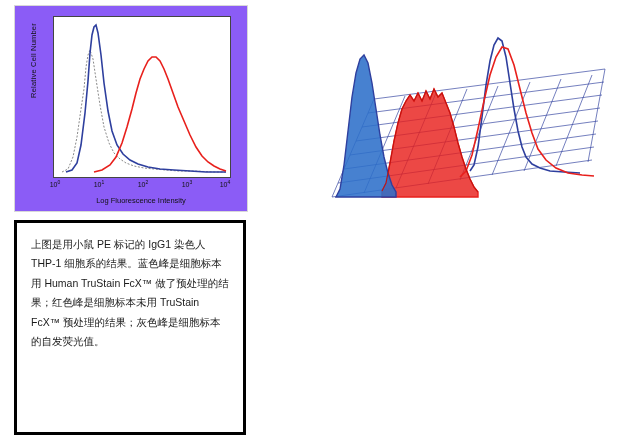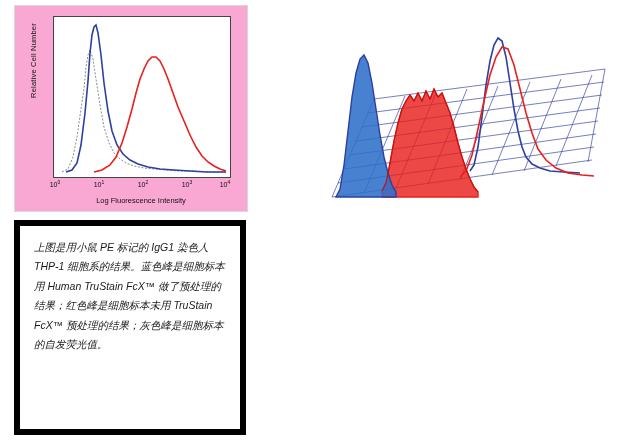--- a/index.html
+++ b/index.html
@@ -21,21 +21,21 @@
     height: 442px;
   }
 
   
   .left-figure {
     position: absolute;
     left: 14px;
     top: 5px;
     width: 232px;
     height: 205px;
-    background: #f9a8d4;
+    background: #8b5cf6;
     border: 1px solid #d8d8d8;
   }
   .histo-plot {
     position: absolute;
     left: 38px;
     top: 10px;
     width: 176px;
     height: 160px;
     background: #ffffff;
     border: 1px solid #444444;
@@ -86,28 +86,27 @@
     left: 274px;
     top: 5px;
     width: 334px;
     height: 205px;
     background: #ffffff;
   }
 
   
   .caption {
     position: absolute;
-    border: 6px solid #000000;
+    border: 3px solid #000000;
     background: #ffffff;
     box-sizing: border-box;
     padding: 12px 14px 10px 14px;
     font-size: 10.5px;
     line-height: 1.85;
     color: #1b1b1b;
-    font-style: italic;
   }
   .caption p { margin: 0; }
   .caption-left {
     left: 14px;
     top: 220px;
     width: 232px;
     height: 215px;
   }
   .caption-right {
     left: 288px;

